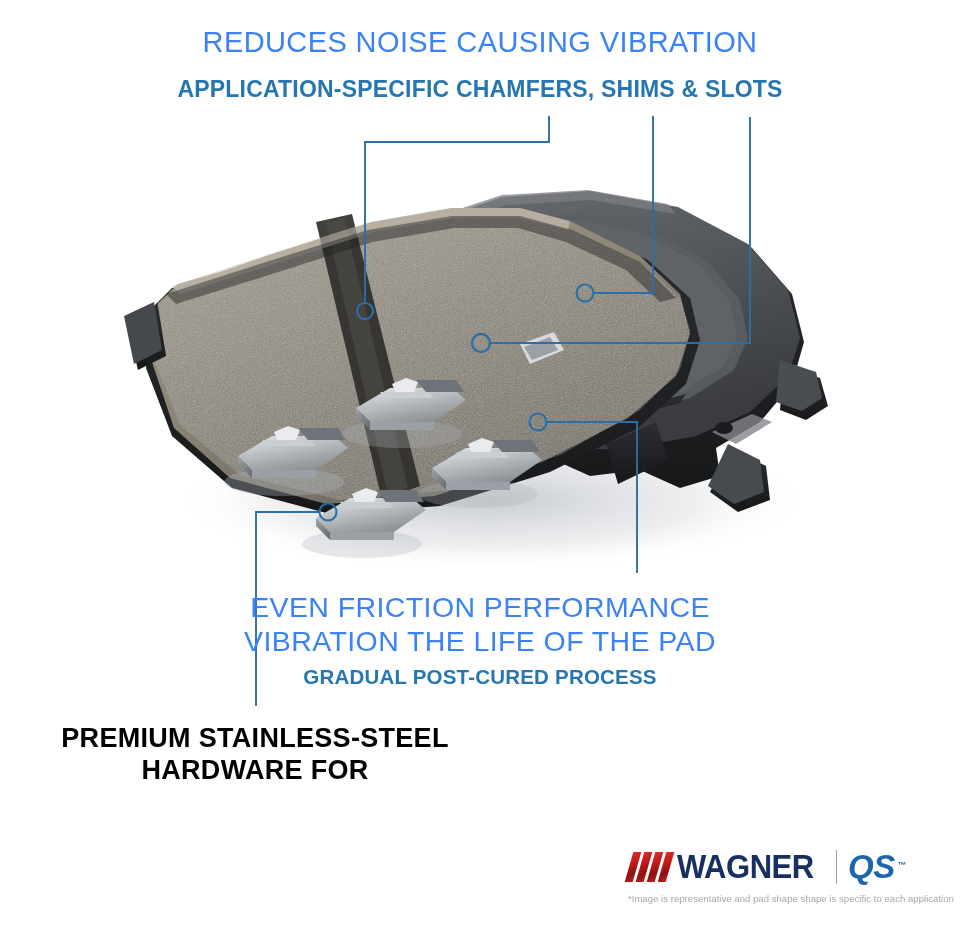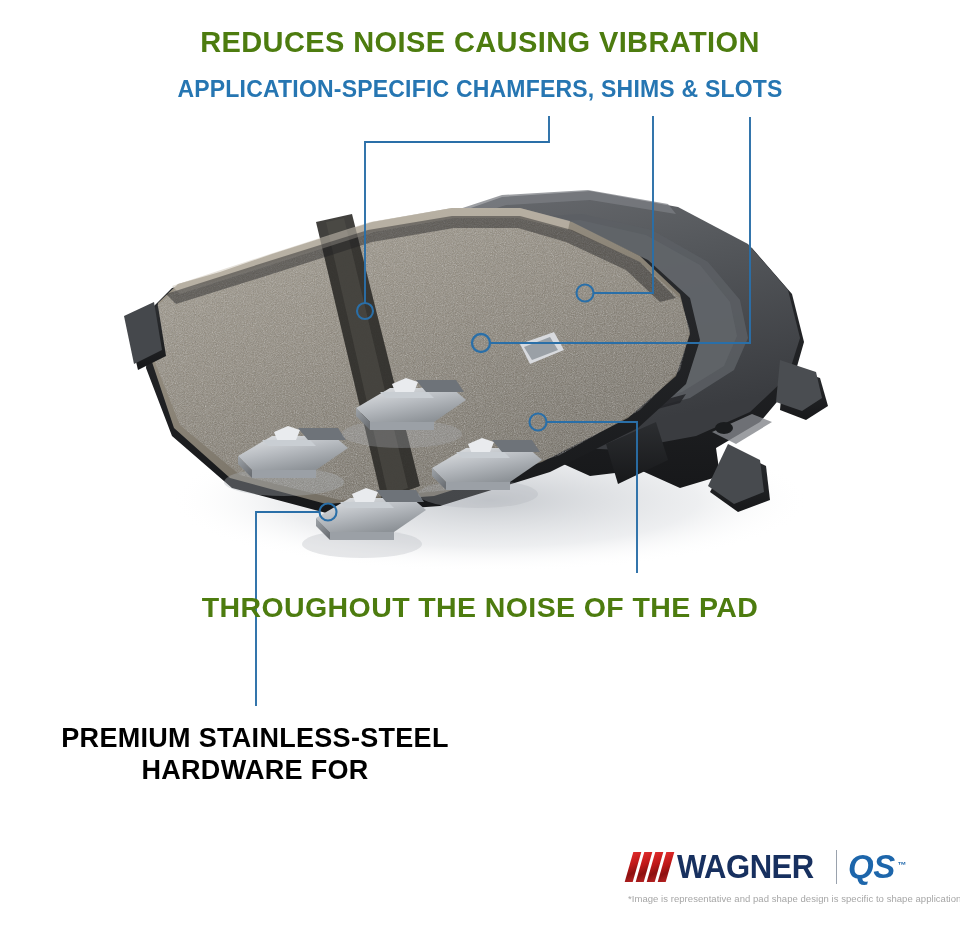--- a/index.html
+++ b/index.html
@@ -14,22 +14,22 @@
     height:950px;
     background:#ffffff;
     overflow:hidden;
   }
 
   
   .headline{
     position:absolute;
     left:0; right:0;
     text-align:center;
-    color:#4d7c0f;
-    font-weight:700;
+    color:#3b82f6;
+    font-weight:400;
     letter-spacing:.4px;
   }
   .subhead{
     position:absolute;
     left:0; right:0;
     text-align:center;
     color:#2676b2;
     font-weight:700;
     letter-spacing:.2px;
   }
@@ -331,39 +331,41 @@
 
       <path d="M547,422 L637,422 L637,573"></path>
       <circle cx="538" cy="422" r="8.5" stroke-width="2.1"></circle>
 
       <path d="M319,512 L256,512 L256,706"></path>
       <circle cx="328" cy="512" r="8.5" stroke-width="2.1"></circle>
     </g>
   </svg>
 
   <div class="headline" id="mid-headline">
-    <div>THROUGHOUT THE NOISE OF THE PAD</div>
+    <div>EVEN FRICTION PERFORMANCE</div>
+    <div>VIBRATION THE LIFE OF THE PAD</div>
   </div>
 
+  <div class="subhead" id="mid-subhead">GRADUAL POST-CURED PROCESS</div>
 
   <div id="bottom-headline">
     <div>PREMIUM STAINLESS-STEEL</div>
     <div>HARDWARE FOR</div>
   </div>
 
   <div id="logo-wrap">
     <div id="logo-row">
       <div class="logo-bars">
         <span></span>
           <span></span>
           <span></span>
           <span></span>
       </div>
       <div class="logo-wagner">WAGNER</div>
       <div class="logo-divider"></div>
       <div class="logo-qs">
         <span>QS</span><span class="logo-tm">™</span>
       </div>
     </div>
-    <div id="logo-disclaimer">*Image is representative and pad shape design is specific to shape application</div>
+    <div id="logo-disclaimer">*Image is representative and pad shape shape is specific to each application</div>
   </div>
 
 </div>
 
 </body></html>

